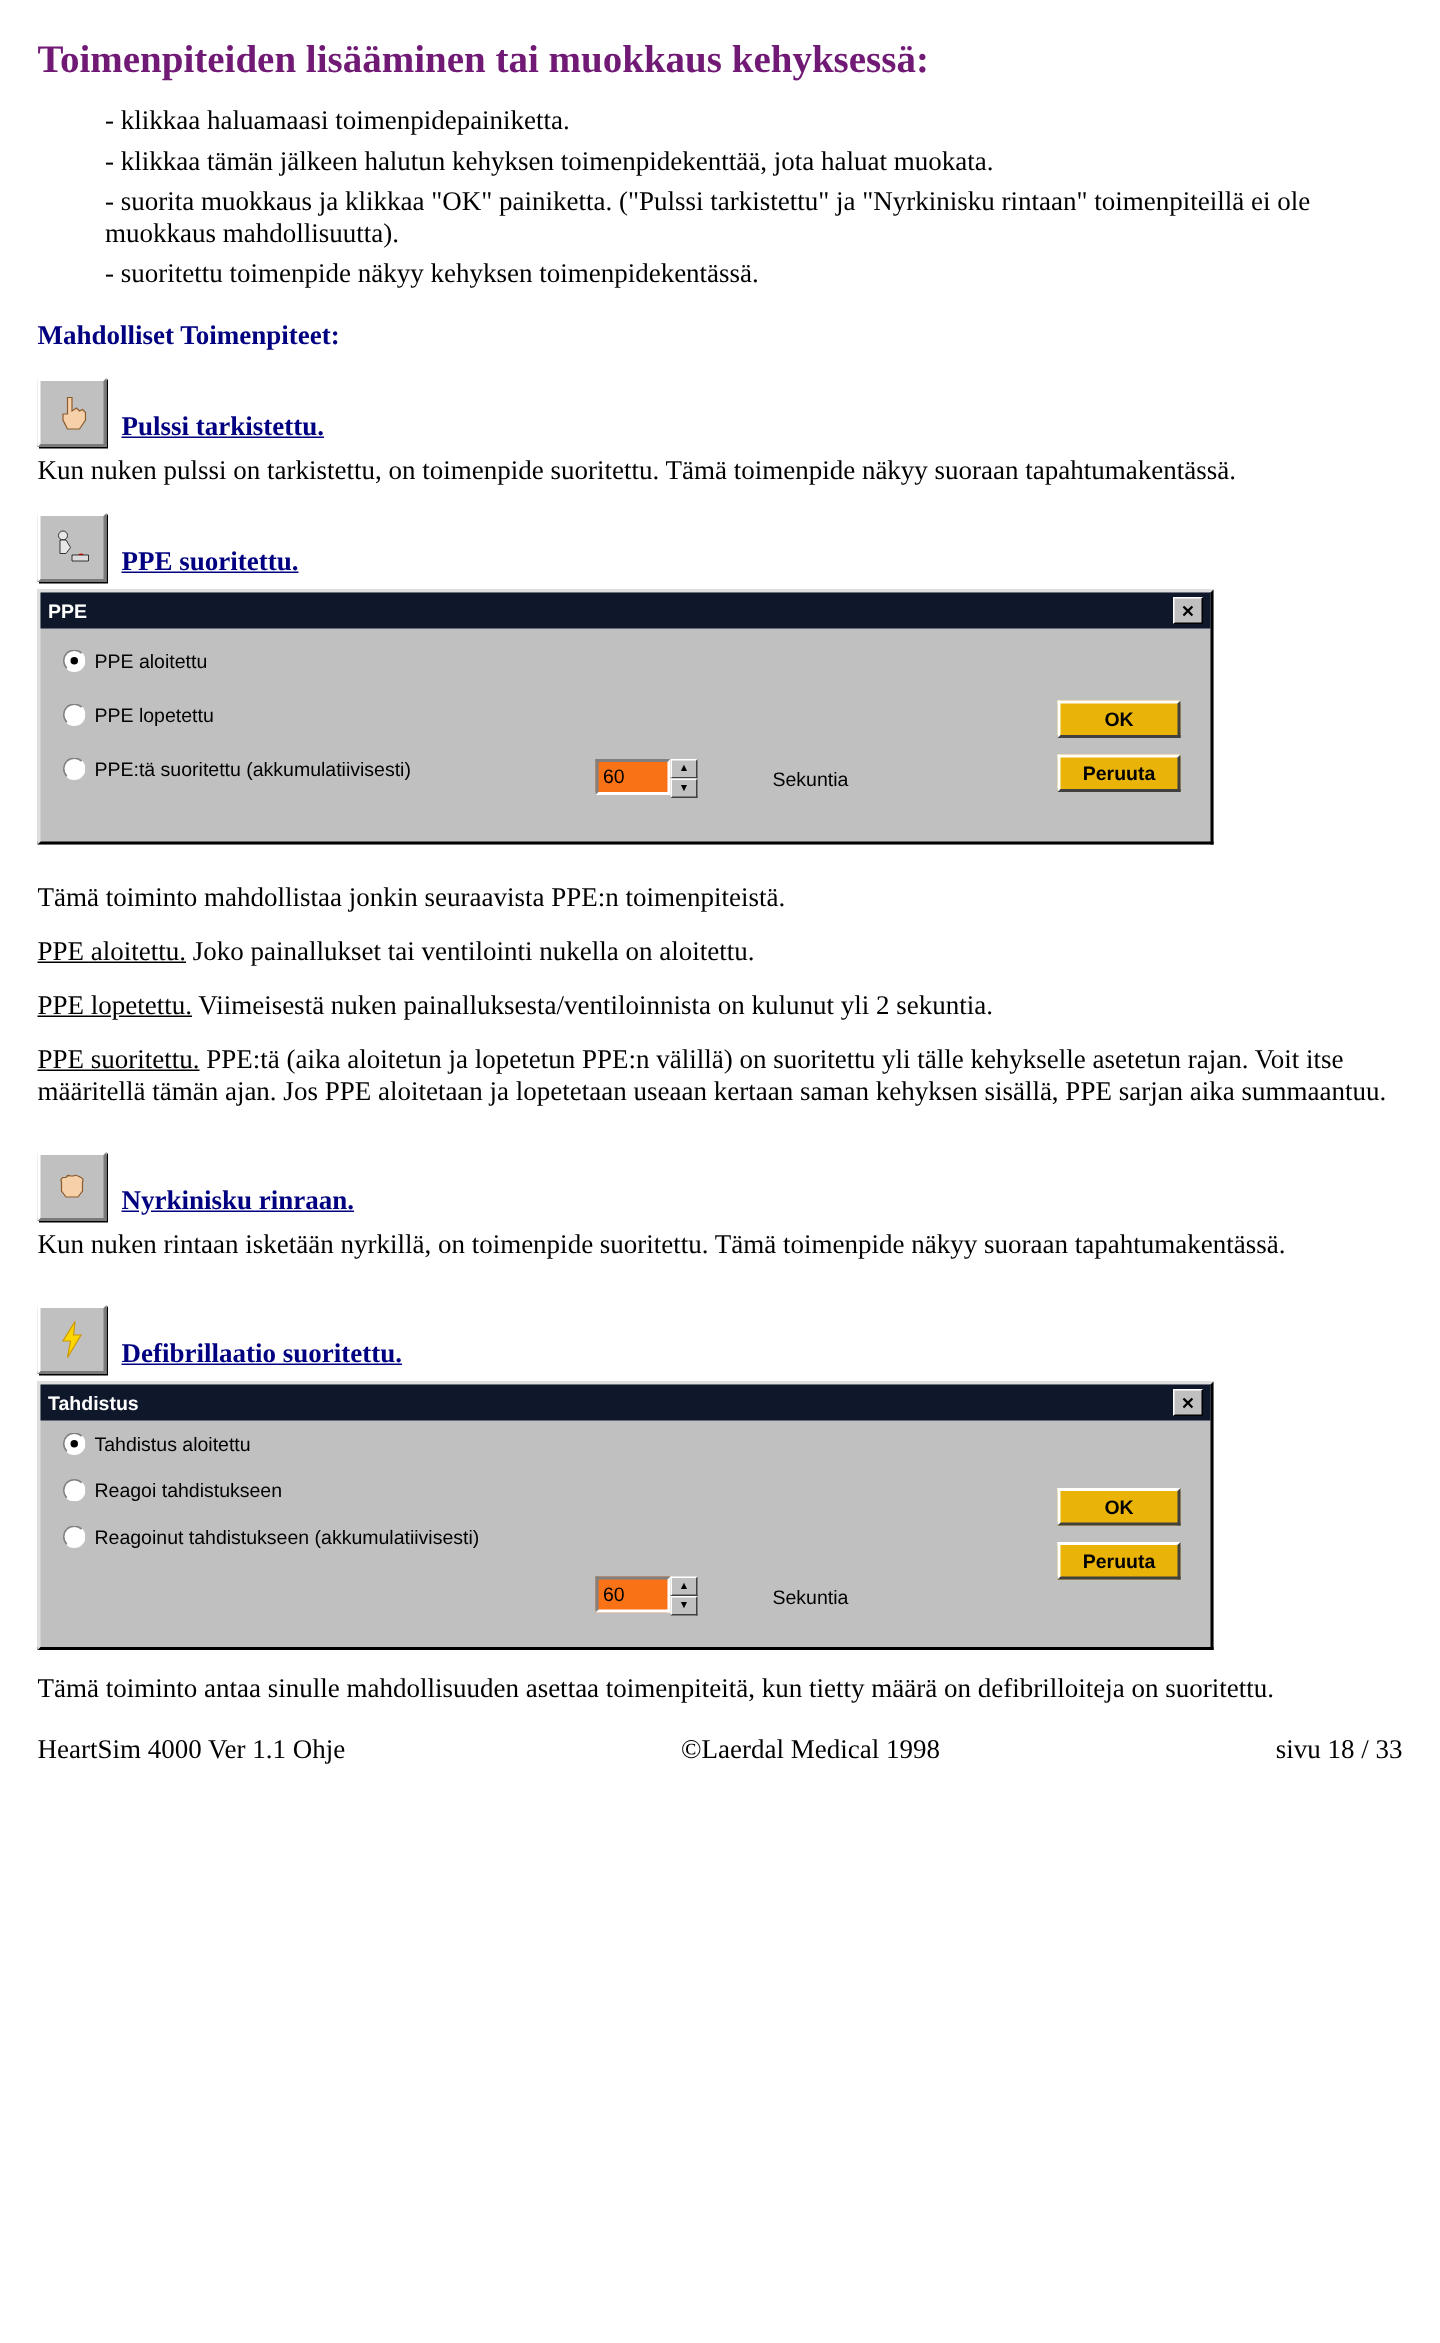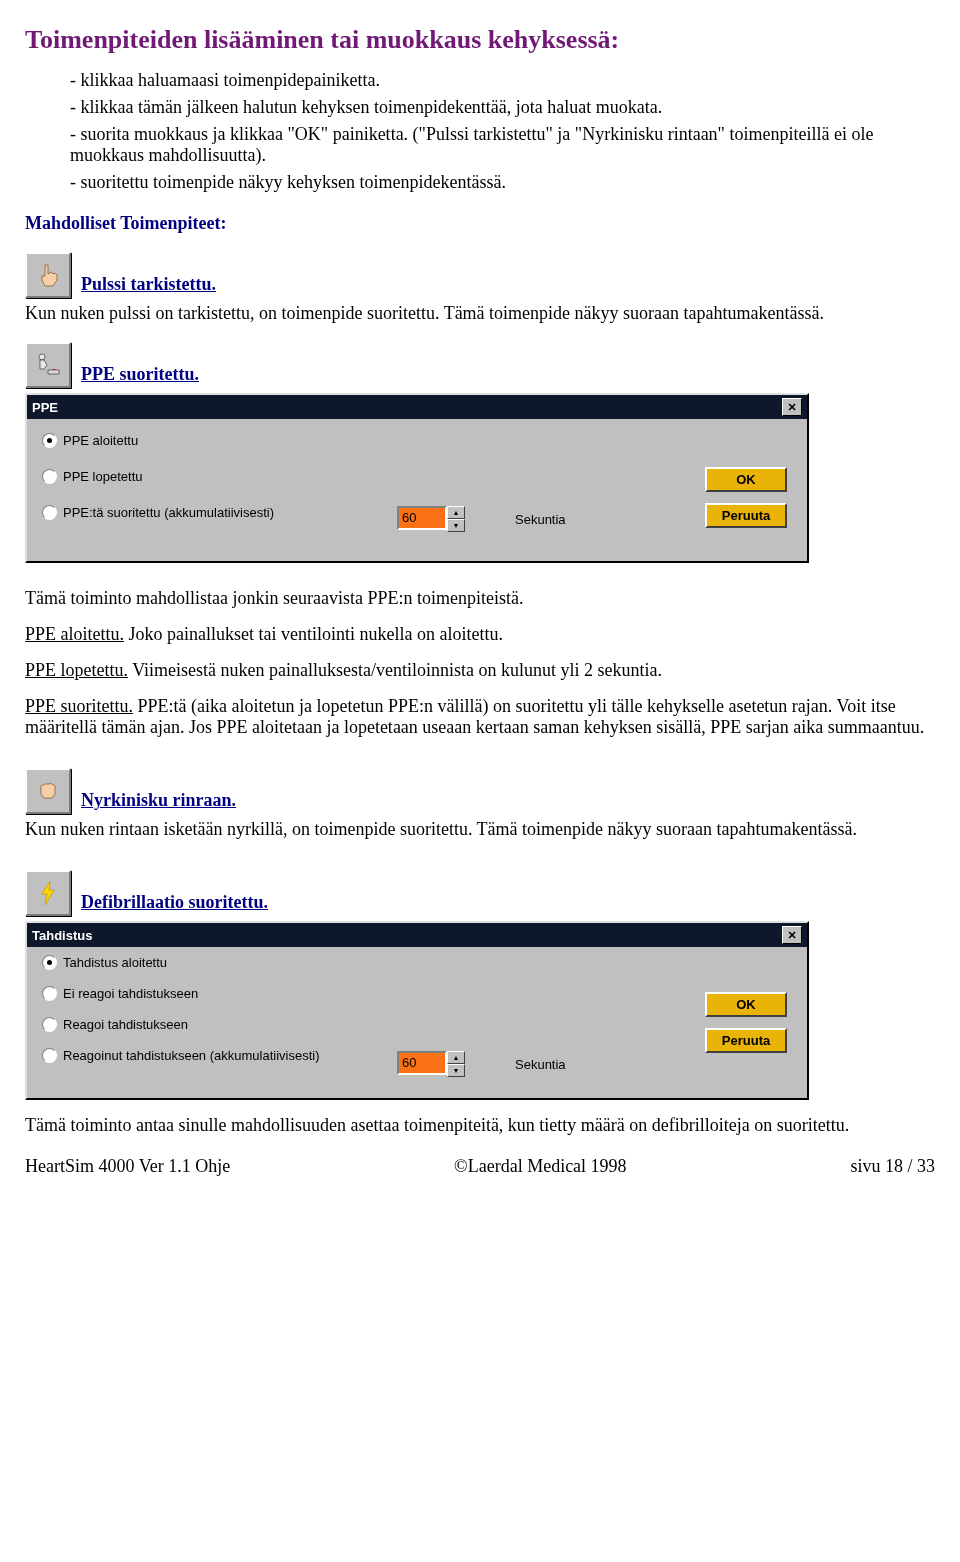--- a/index.html
+++ b/index.html
@@ -306,24 +306,20 @@
   <div class="dialog-body2">
     <div style="width:360px;">
       <div class="radio-row2">
         <div class="radio-outer">
             <div class="radio-inner"></div>
           </div>
         <span>Tahdistus aloitettu</span>
       </div>
       <div class="radio-row2">
         <div class="radio-outer"></div>
-        <span>Ei reagoi tahdistukseen</span>
-      </div>
-      <div class="radio-row2">
-        <div class="radio-outer"></div>
         <span>Reagoi tahdistukseen</span>
       </div>
       <div class="radio-row2" style="margin-bottom:5px;">
         <div class="radio-outer"></div>
         <span>Reagoinut tahdistukseen (akkumulatiivisesti)</span>
       </div>
     </div>
     <div style="position:absolute; left:370px; top:104px; display:flex; align-items:center; gap:50px;">
       <div class="spinner">
         <div class="spinner-input">60</div>

